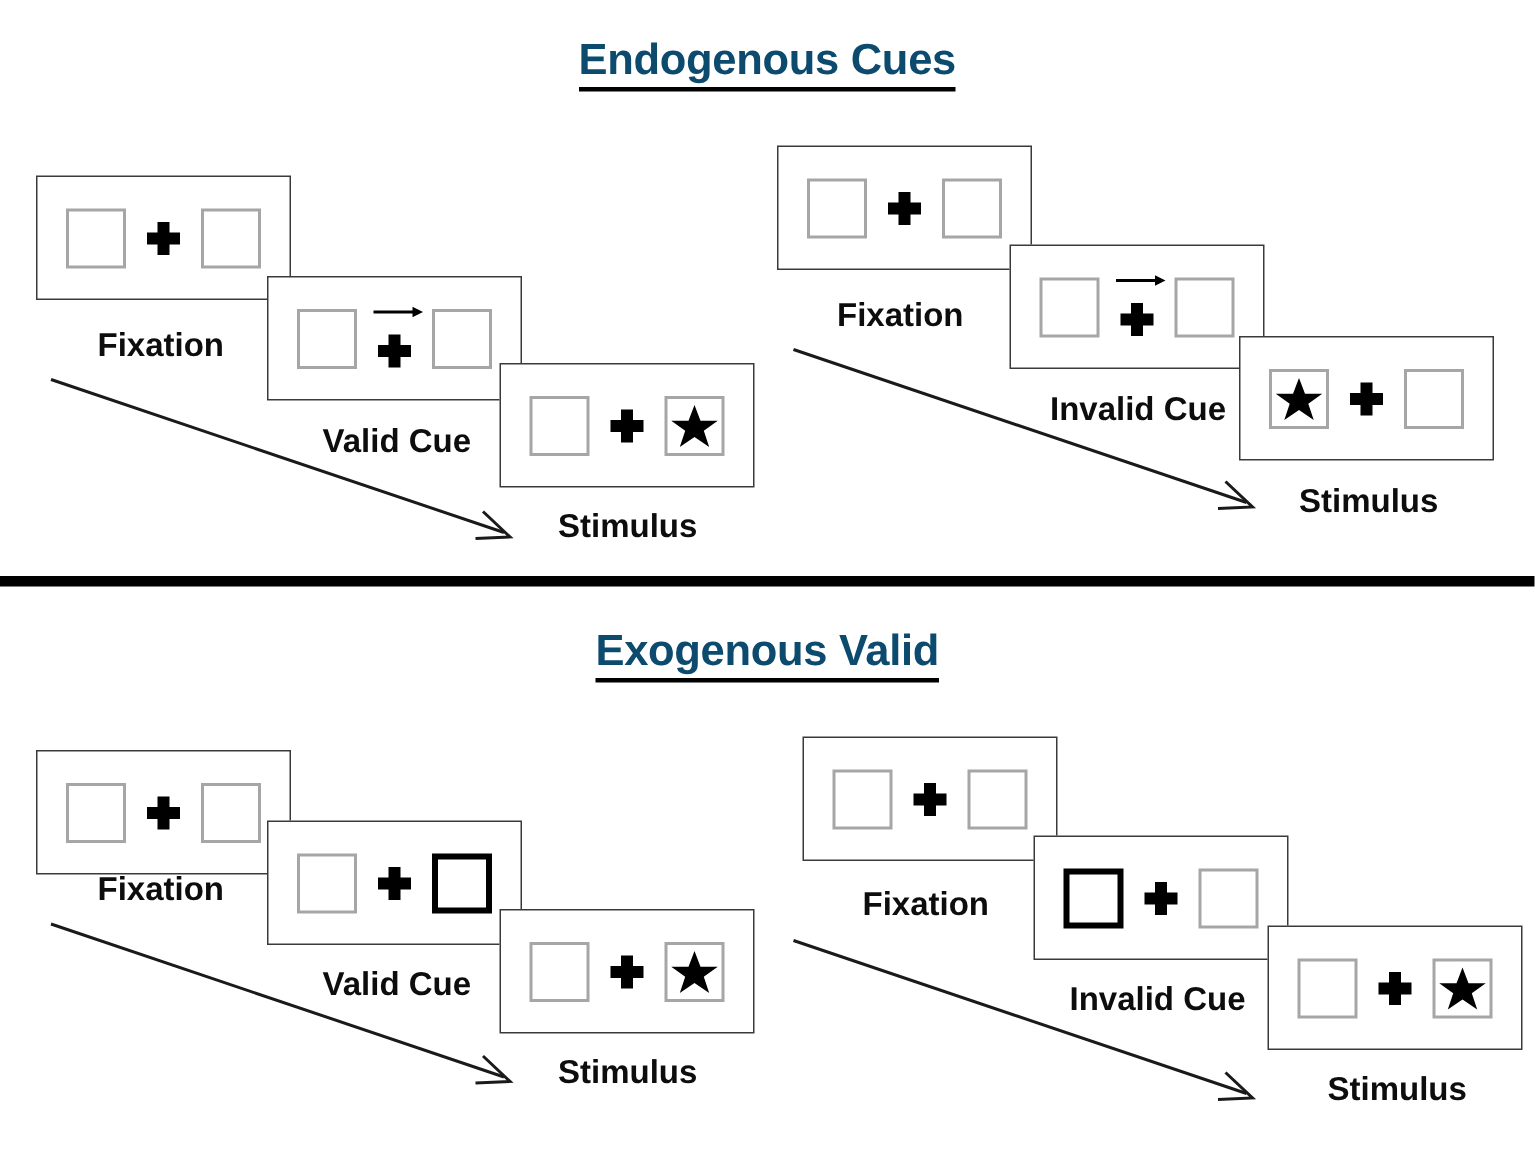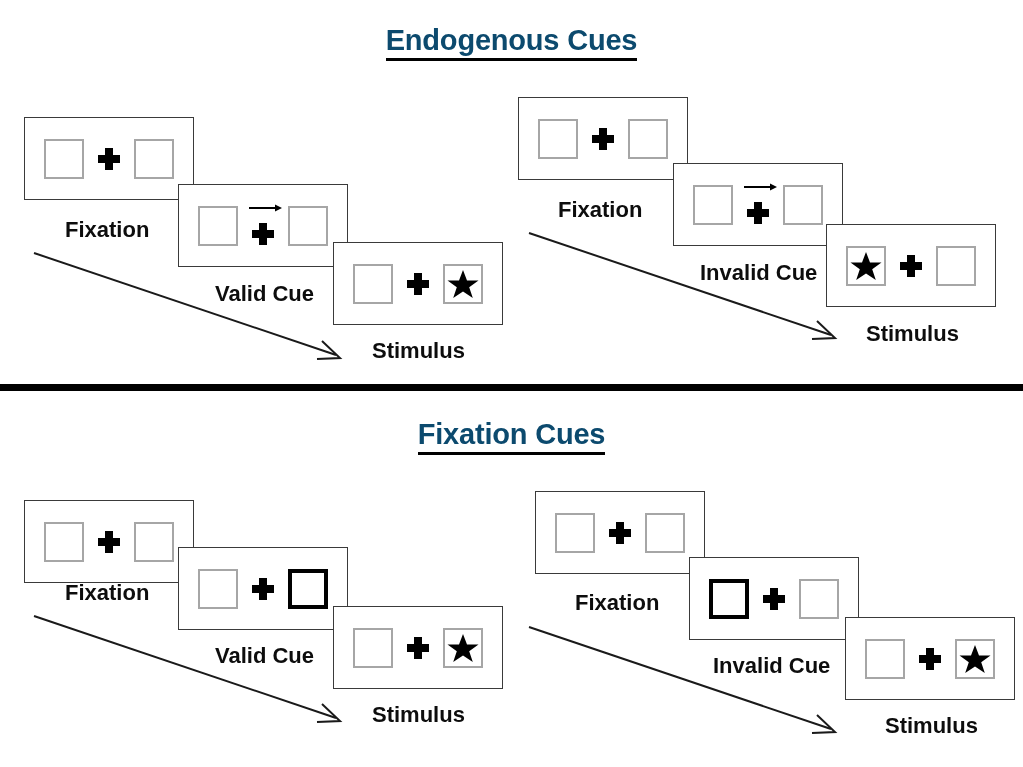--- a/index.html
+++ b/index.html
@@ -234,21 +234,21 @@
 <div class="caption" style="left:866px; top:321px;">Stimulus</div>
 
 <svg class="time-arrow" style="left:525px; top:228px; width:320px; height:118px;" viewBox="0 0 320 118">
   <line x1="4" y1="5" x2="306" y2="107" stroke="#1a1a1a" stroke-width="2"></line>
   <polyline points="292,93 310,110 287,111" fill="none" stroke="#1a1a1a" stroke-width="2"></polyline>
 </svg>
 
 <div class="divider" style="top:384px;"></div>
 
 <div class="section-title" style="top:418px;">
-  <span>Fixation Cues</span>
+  <span>Exogenous Valid</span>
 </div>
 
 <div class="panel" style="left:24px; top:500px; width:170px; height:83px;">
   <div class="panel-inner">
     <div class="box"></div>
     <div class="center-slot">
       <div class="cross"></div>
     </div>
     <div class="box"></div>
   </div>

